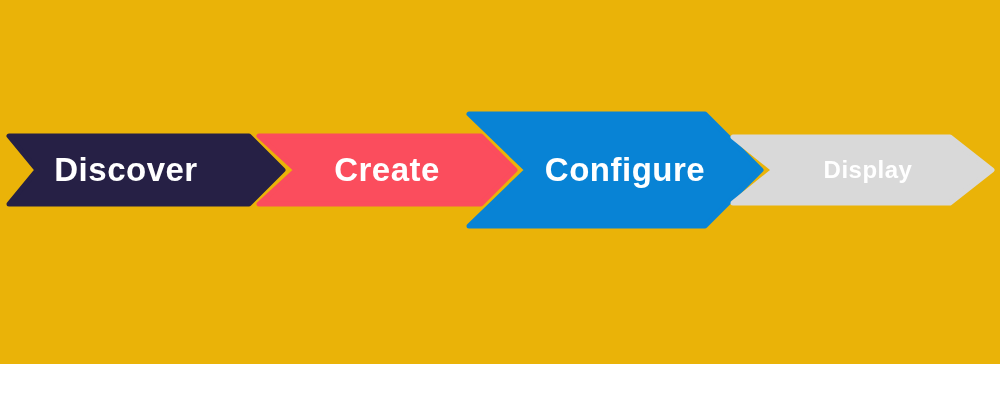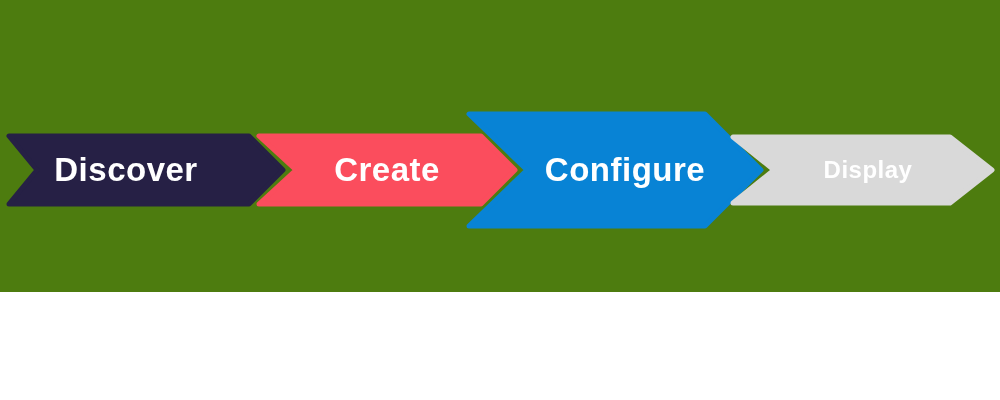--- a/index.html
+++ b/index.html
@@ -3,22 +3,22 @@
 <meta charset="utf-8">
 <style>
   html, body {
     margin: 0;
     padding: 0;
     background: #ffffff;
   }
   .canvas {
     position: relative;
     width: 1000px;
-    height: 292px;
-    background: #4d7c0f;
+    height: 364px;
+    background: #eab308;
     overflow: hidden;
     font-family: "Liberation Sans", "DejaVu Sans", sans-serif;
   }
   svg text {
     font-family: "Liberation Sans", "DejaVu Sans", sans-serif;
     font-weight: 700;
     letter-spacing: 0.5px;
   }
   svg [data-interactable="true"] {
     cursor: default;

